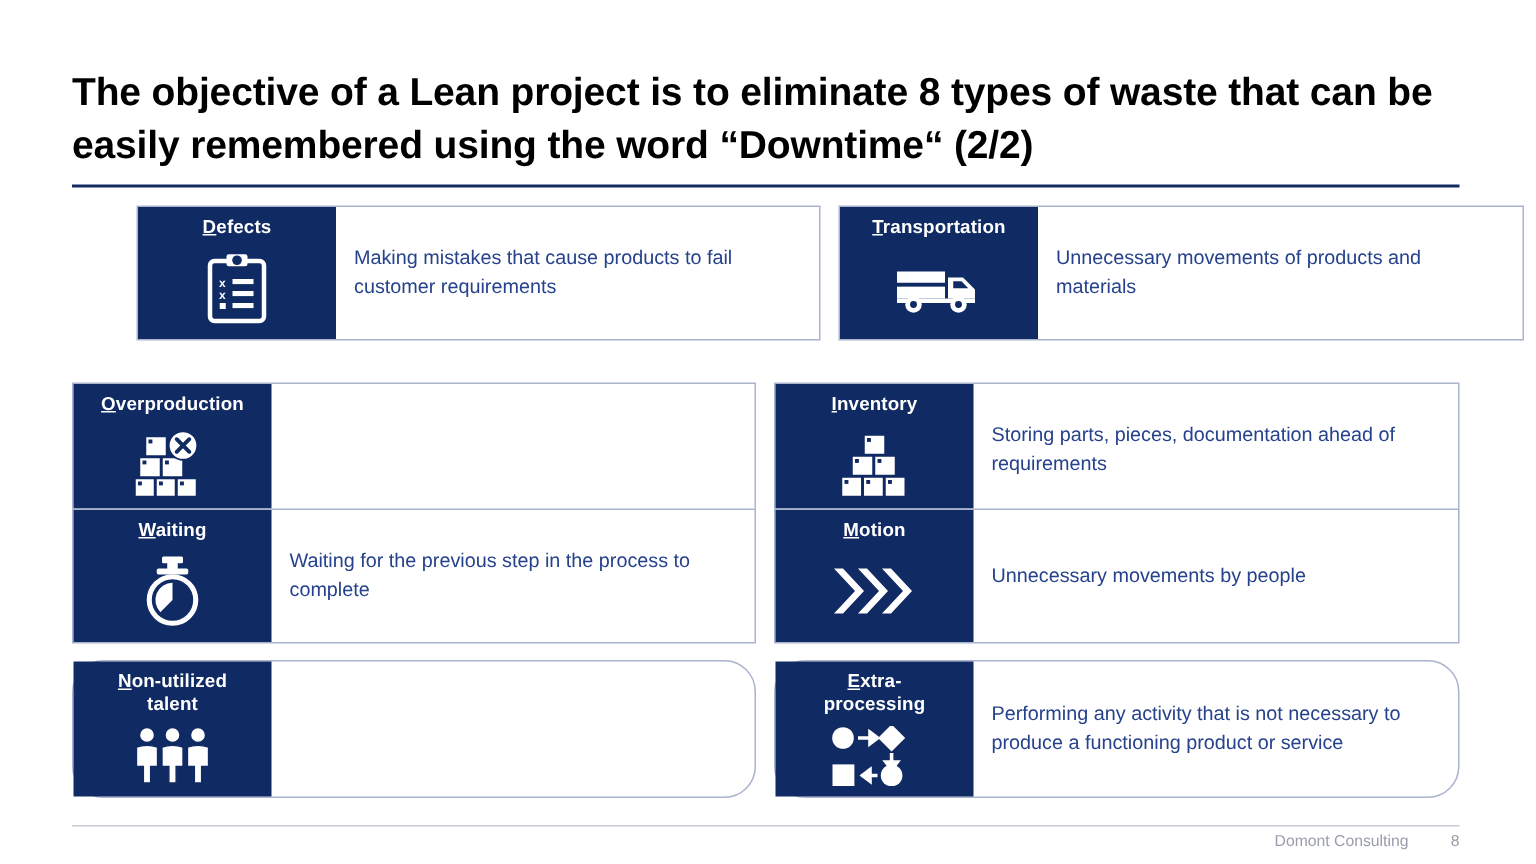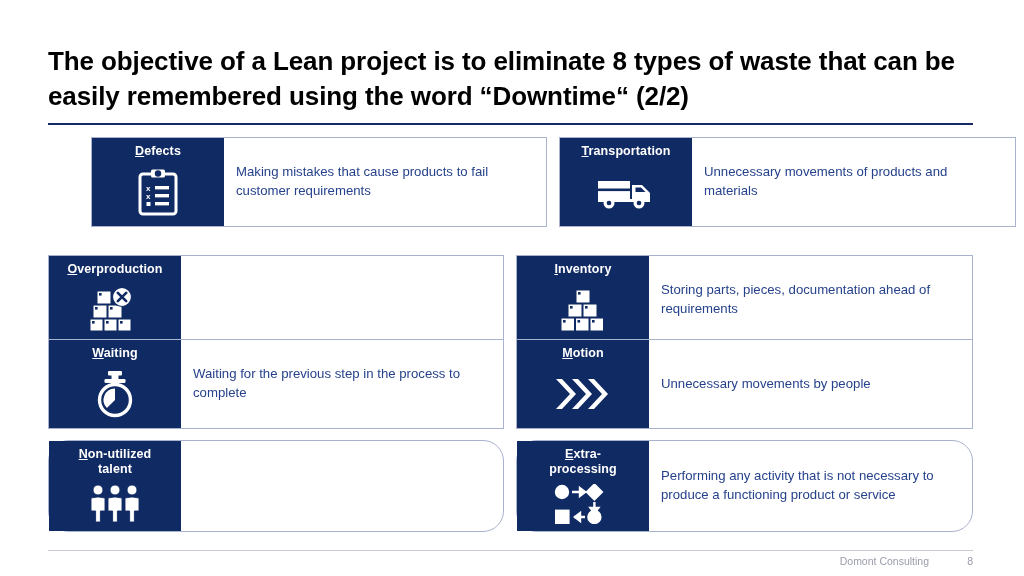--- a/index.html
+++ b/index.html
@@ -108,21 +108,21 @@
     position: absolute;
     left: 48px; top: 550px;
     width: 925px; height: 0;
     border-top: 1px solid #c9cbd4;
   }
   .footer {
     position: absolute;
     right: 51px; top: 555px;
     display: flex;
     align-items: center;
-    gap: 34px;
+    gap: 24px;
     font-size: 10.5px;
     color: #9a9daa;
   }
   .footer-page { min-width: 10px; text-align: right; }
 </style>
 </head>
 <body>
 
 <div class="slide">
 

